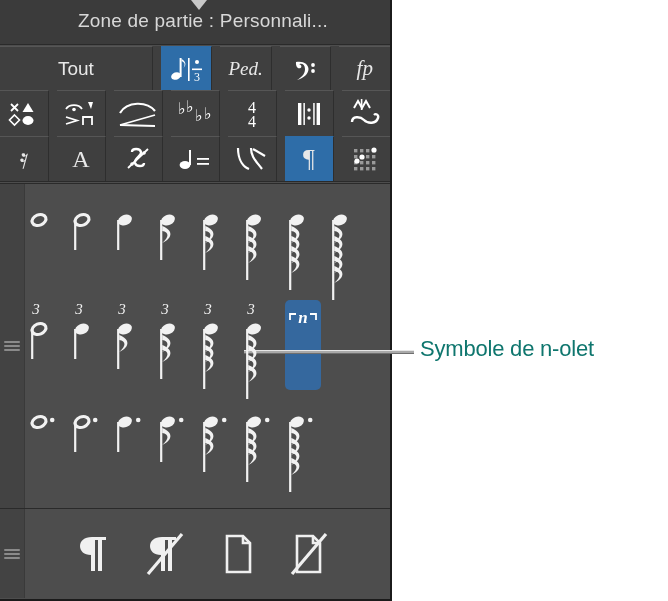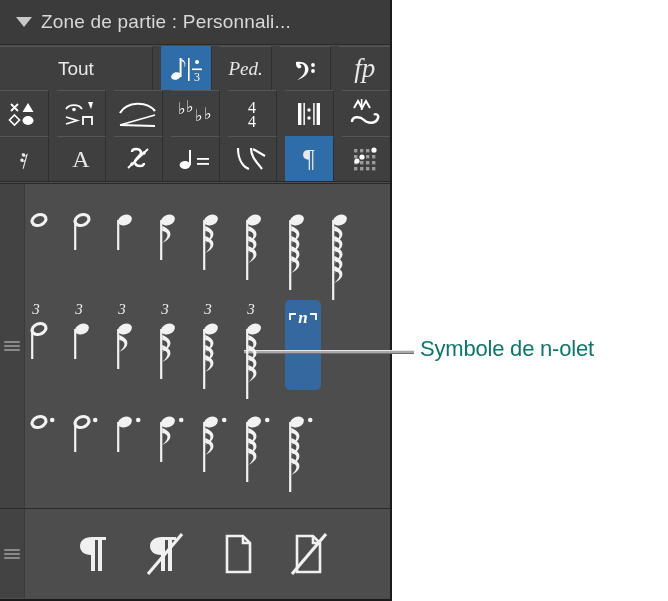--- a/index.html
+++ b/index.html
@@ -38,20 +38,21 @@
     position: absolute;
     left: 0; top: 0;
     width: 390px;
     height: 45px;
     background: #3b3b3b;
     border-bottom: 1px solid #2a2a2a;
     display: flex;
     align-items: center;
     box-sizing: border-box;
     padding-left: 16px;
+    flex-direction: column;
   }
   .disclosure {
     width: 0; height: 0;
     border-left: 8px solid transparent;
     border-right: 8px solid transparent;
     border-top: 10px solid #c8c8c8;
     margin-right: 9px;
     flex: none;
   }
   .title-text {
@@ -262,21 +263,21 @@
 
       <div class="tcell">
         <svg width="30" height="30" viewBox="0 0 30 30">
           <path d="M6 8 C13 6.5 18.5 10 18.5 15 C18.5 20 13.5 24 7 26 C13 22.5 15 19 15 15 C15 11 12 9 9.2 10.2 C11.6 10.6 12.4 13.6 9.8 14.2 C7.4 14.8 5.6 12 6 8 Z" fill="#ffffff"></path>
           <circle cx="23" cy="11" r="1.9" fill="#ffffff"></circle>
           <circle cx="23" cy="17" r="1.9" fill="#ffffff"></circle>
         </svg>
       </div>
 
       <div class="tcell">
-        <span class="tcell-label glyph-serif" style="font-style:italic;font-size:27px;">fp</span>
+        <span class="tcell-label glyph-serif" style="font-style:italic;font-size:21px;">fp</span>
       </div>
     </div>
 
     <div class="toolbar tb-row2">
 
       <div class="tcell">
         <svg width="34" height="30" viewBox="0 0 34 30">
           <path d="M4 5 L11 12 M11 5 L4 12" stroke="#ffffff" stroke-width="1.8" fill="none"></path>
           <polygon points="21,4 26.5,13 15.5,13" fill="#ffffff"></polygon>
           <polygon points="7.5,16 12.5,21 7.5,26 2.5,21" fill="none" stroke="#ffffff" stroke-width="1.6"></polygon>

